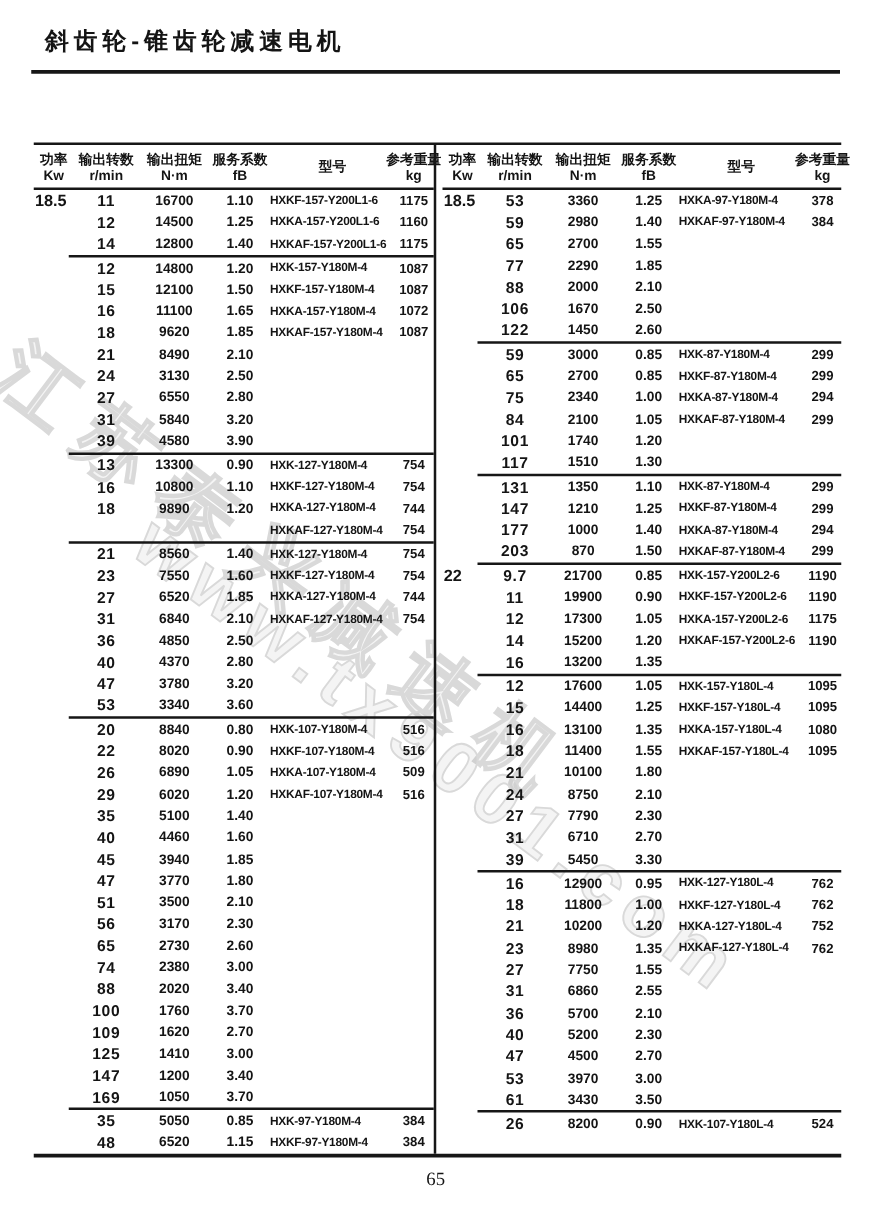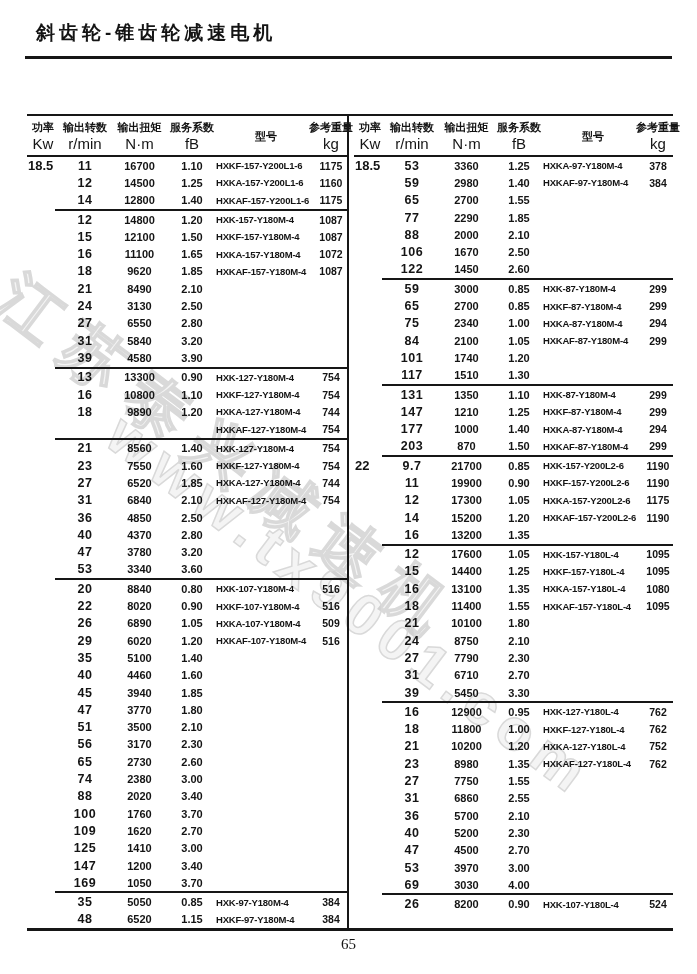--- a/index.html
+++ b/index.html
@@ -28,21 +28,21 @@
     border-top:2px solid #161616; border-bottom:3px solid #161616;
     display:flex; align-items:stretch;
   }
   .half { width:320px; }
   .half.right { width:326px; border-left:2px solid #161616; padding-left:5px; }
   .grid6 { display:grid; grid-template-columns:32px 52px 57px 48px 100px 30px; }
   
   .hheader { border-bottom:2px solid #161616; padding:4px 0 3px 0; }
   .hcell { text-align:center; white-space:nowrap; justify-self:center; }
   .hcell .cn { font-size:11px; font-weight:bold; }
-  .hcell .un { font-size:15px; font-weight:normal; }
+  .hcell .un { font-size:11px; font-weight:bold; }
   .hcell.model-h { align-self:center; }
   
   .row { height:17.3px; align-items:center; }
   .cell { white-space:nowrap; overflow:visible; }
   .cell.power  { font-size:13px; font-weight:bold; text-align:left; padding-left:1px; }
   .cell.speed  { font-size:12.5px; font-weight:bold; text-align:center; letter-spacing:0.5px; }
   .cell.torque { font-size:11px; font-weight:bold; text-align:center; }
   .cell.fb     { font-size:11px; font-weight:bold; text-align:center; }
   .cell.model  { font-size:9.5px; font-weight:bold; text-align:left; letter-spacing:-0.2px; }
   .cell.weight { font-size:10.5px; font-weight:bold; text-align:center; }
@@ -830,23 +830,23 @@
             <div class="row grid6">
               <span class="cell power"></span>
               <span class="cell speed">53</span>
               <span class="cell torque">3970</span>
               <span class="cell fb">3.00</span>
               <span class="cell model"></span>
               <span class="cell weight"></span>
             </div>
             <div class="row grid6">
               <span class="cell power"></span>
-              <span class="cell speed">69</span>
-              <span class="cell torque">3030</span>
-              <span class="cell fb">4.00</span>
+              <span class="cell speed">61</span>
+              <span class="cell torque">3430</span>
+              <span class="cell fb">3.50</span>
               <span class="cell model"></span>
               <span class="cell weight"></span>
             </div>
           </div>
           <div class="gsep"></div>
           <div class="tgroup">
             <div class="row grid6">
               <span class="cell power"></span>
               <span class="cell speed">26</span>
               <span class="cell torque">8200</span>

